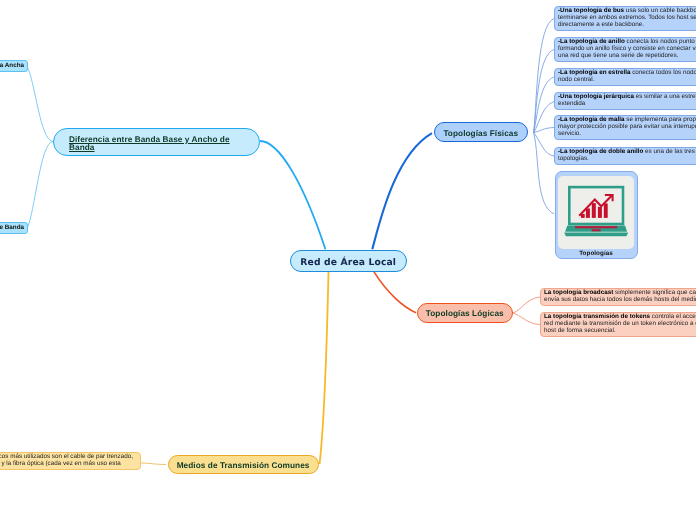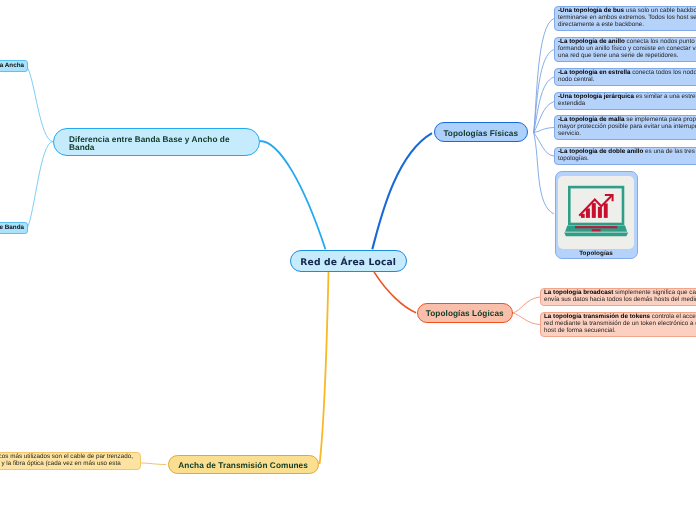--- a/index.html
+++ b/index.html
@@ -22,21 +22,21 @@
     font-family:"DejaVu Sans",sans-serif;}
 
   
   .lvl1{display:flex;align-items:center;justify-content:center;white-space:nowrap;padding-top:2px;
     color:#0d3a26;font-weight:bold;font-size:8.25px;letter-spacing:0.06px;}
   .b1-node{background:#add0fd;border:1.5px solid #1769d8;border-radius:10px;}
   .p1-node{background:#f9bfab;border:1.5px solid #f0521f;border-radius:10px;}
   .o1-node{background:#fbdf91;border:1.5px solid #eba723;border-radius:10px;}
   .c1-node{background:#c5ebfd;border:1.5px solid #23a8f2;border-radius:14px;
     justify-content:flex-start;align-items:flex-start;padding:6.5px 15px 0 15px;
-    line-height:8.2px;white-space:normal;font-size:8.25px;}
+    line-height:8.2px;white-space:normal;font-size:8.25px;text-decoration:underline;}
 
   
   .leaf{border-radius:4px;padding:1.3px 3px 1.3px 3px;white-space:nowrap;
     font-size:6.3px;line-height:6.8px;color:#1b1b1b;
     box-sizing:border-box;}
   .leaf b{font-weight:bold;color:#000;}
   .leaf-blue{background:#b5d2fa;border:1px solid #7fa9e8;}
   .leaf-pink{background:#fbd0c0;border:1px solid #f3a58b;}
   .leaf-orange{background:#fde3a2;border:1px solid #f3c768;padding-right:7px;}
   .leaf-cyan{background:#aae2fb;border:1px solid #5cc2f4;border-radius:3px;
@@ -134,21 +134,21 @@
   <div class="img-caption">Topologías</div>
 </div>
 
 <div class="node lvl1 p1-node" style="left:416.5px;top:302.5px;width:96.5px;height:20.5px;">
   <span>Topologías Lógicas</span>
 </div>
 <div class="node leaf leaf-pink" style="left:540px;top:288px;width:183.5px;"><b>La topología broadcast</b> simplemente significa que cada host<br>envía sus datos hacia todos los demás hosts del medio de red.</div>
 <div class="node leaf leaf-pink" style="left:540px;top:312px;width:183.5px;"><b>La topología transmisión de tokens</b> controla el acceso a la<br>red mediante la transmisión de un token electrónico a cada<br>host de forma secuencial.</div>
 
 <div class="node lvl1 o1-node" style="left:167.5px;top:454.6px;width:151.2px;height:19.9px;">
-  <span>Ancha de Transmisión Comunes</span>
+  <span>Medios de Transmisión Comunes</span>
 </div>
 <div class="node leaf leaf-orange" style="right:555px;top:452px;">Los medios físicos más utilizados son el cable de par trenzado,<br>el cable coaxial y la fibra óptica (cada vez en más uso esta</div>
 
 <div class="node lvl1 c1-node" style="left:53px;top:128px;width:207px;height:28px;">
   <span>Diferencia entre Banda Base y Ancho de Banda</span>
 </div>
 <div class="node leaf leaf-cyan" style="right:668px;top:60px;">Banda Ancha</div>
 <div class="node leaf leaf-cyan" style="right:668px;top:222px;">Ancho de Banda</div>
 
 </div>

